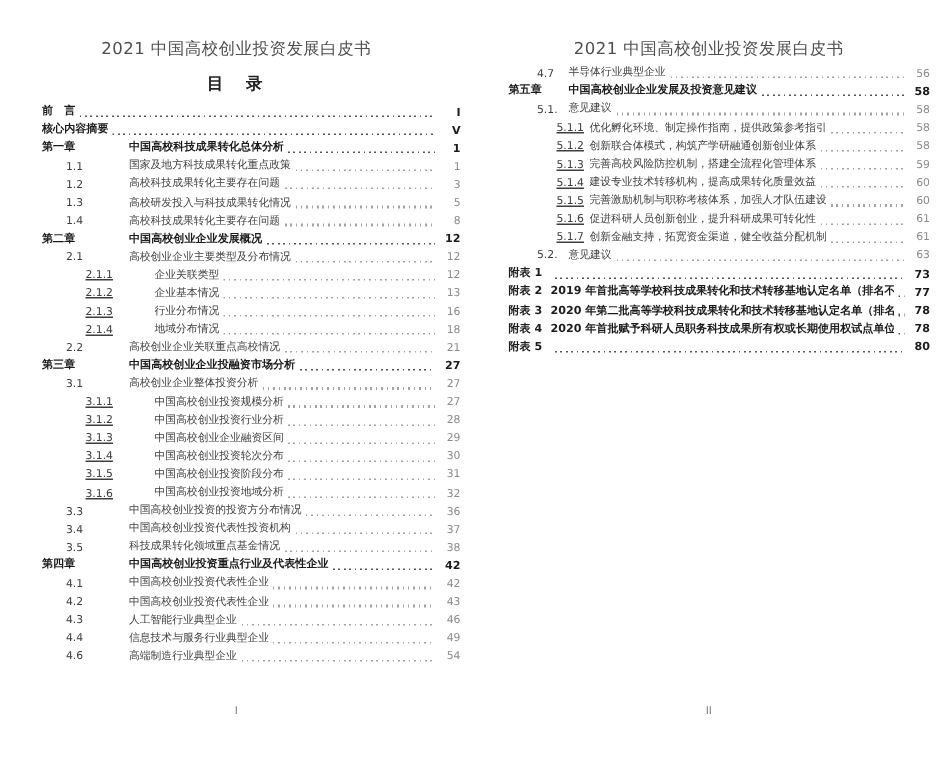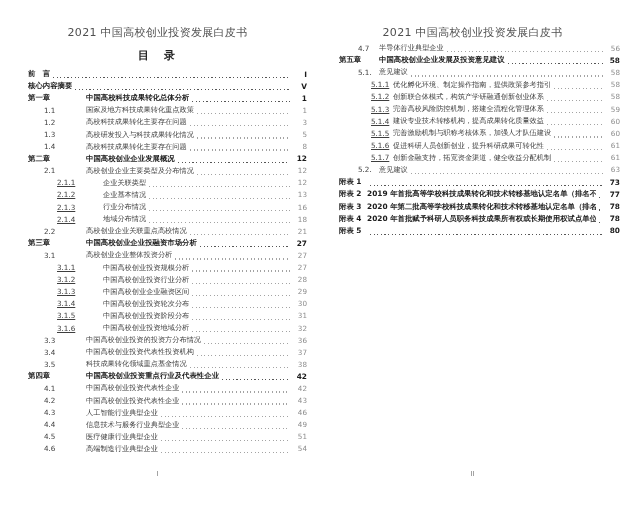--- a/index.html
+++ b/index.html
@@ -239,26 +239,20 @@
           <span class="leader"></span>
           <span class="pg">46</span>
         </div>
         <div class="row lv-s1">
           <span class="num">4.4</span>
           <span class="title">信息技术与服务行业典型企业</span>
           <span class="leader"></span>
           <span class="pg">49</span>
         </div>
         <div class="row lv-s1">
-          <span class="num">4.5</span>
-          <span class="title">医疗健康行业典型企业</span>
-          <span class="leader"></span>
-          <span class="pg">51</span>
-        </div>
-        <div class="row lv-s1">
           <span class="num">4.6</span>
           <span class="title">高端制造行业典型企业</span>
           <span class="leader"></span>
           <span class="pg">54</span>
         </div>
       </div>
     <div class="page-footer">I</div>
   </div>
 
   <div class="page page--right">

